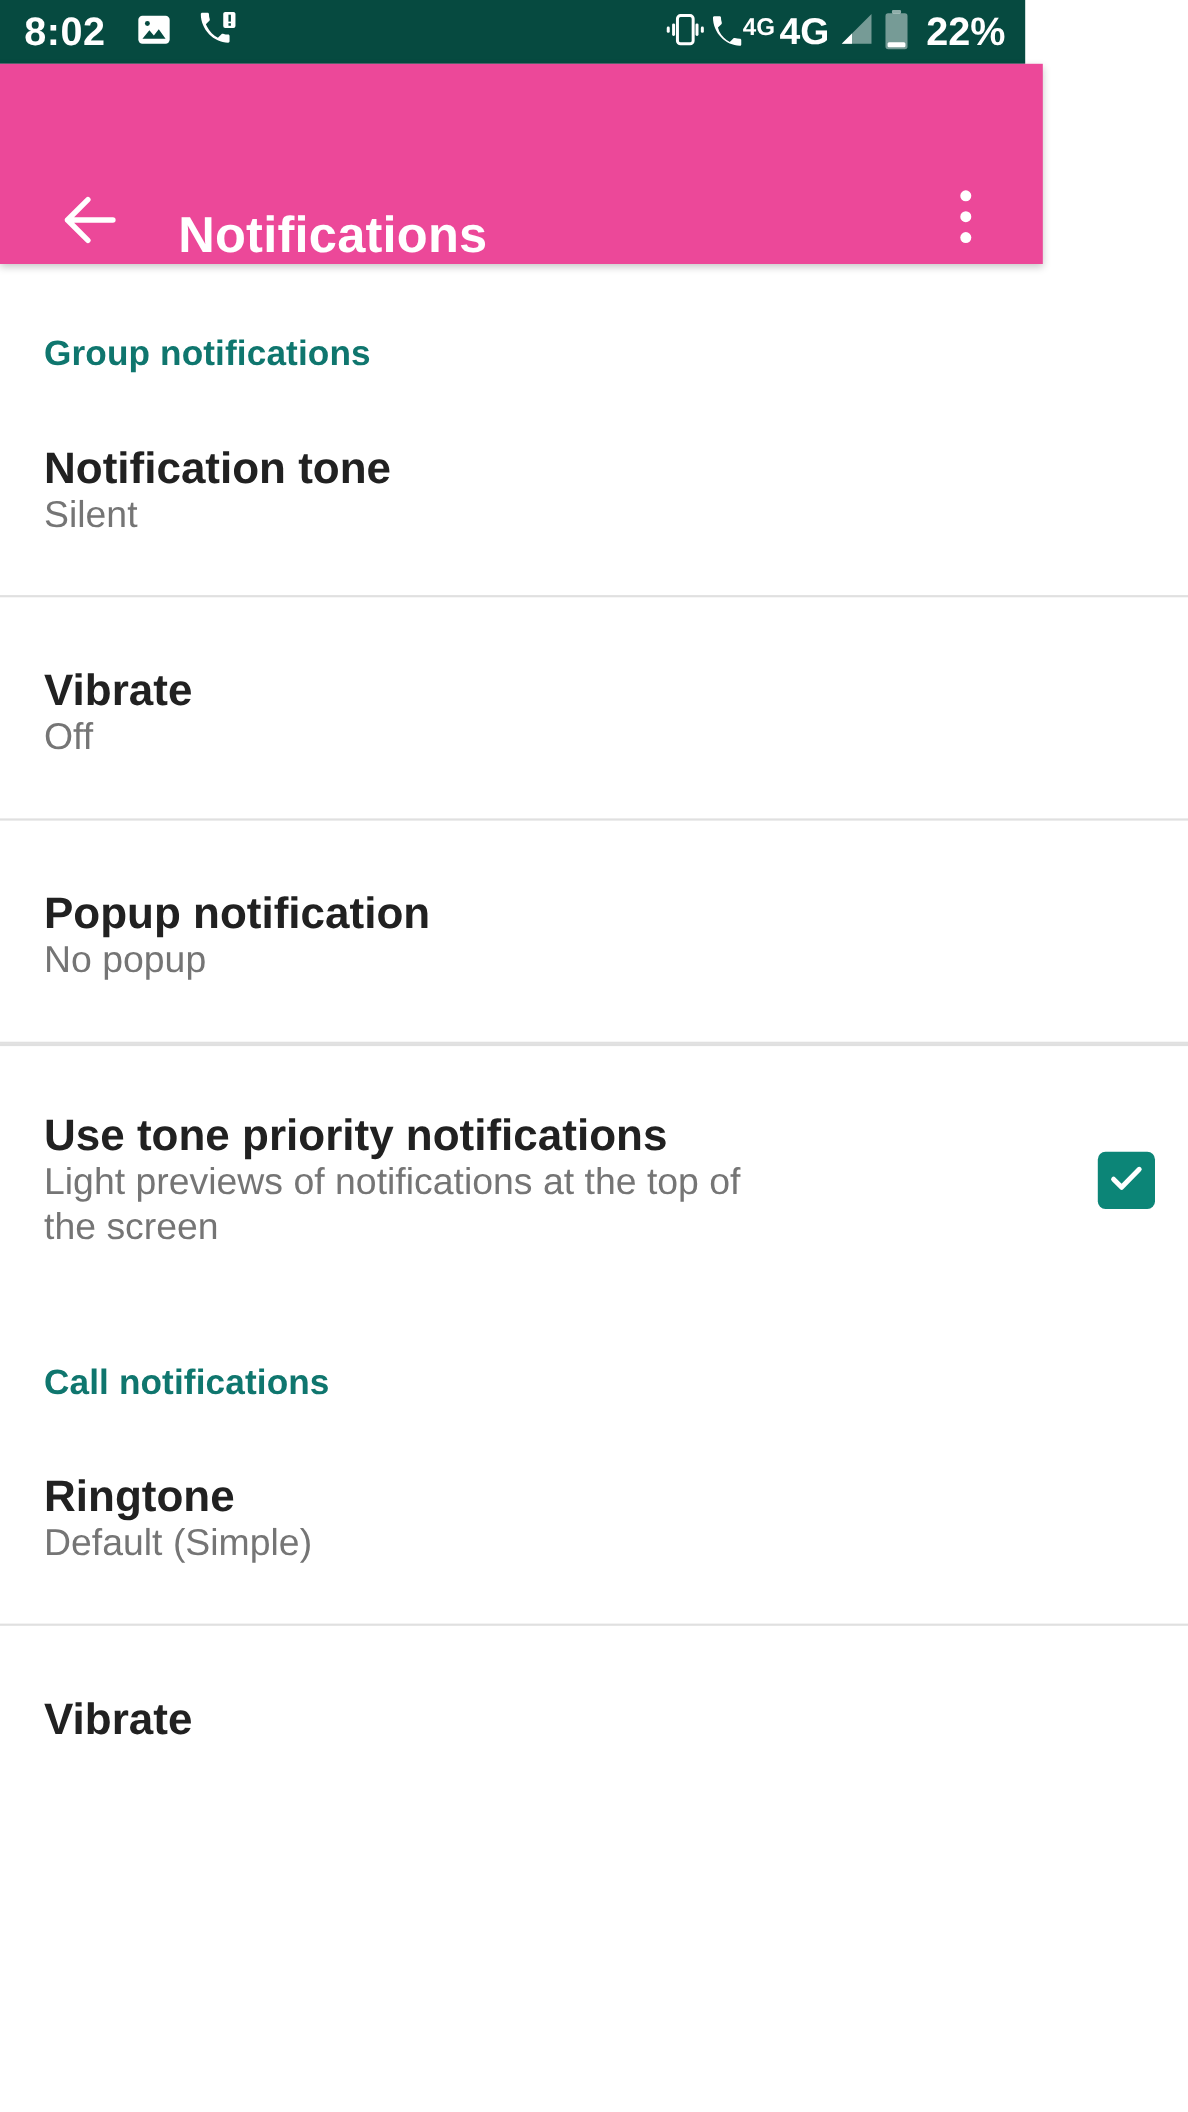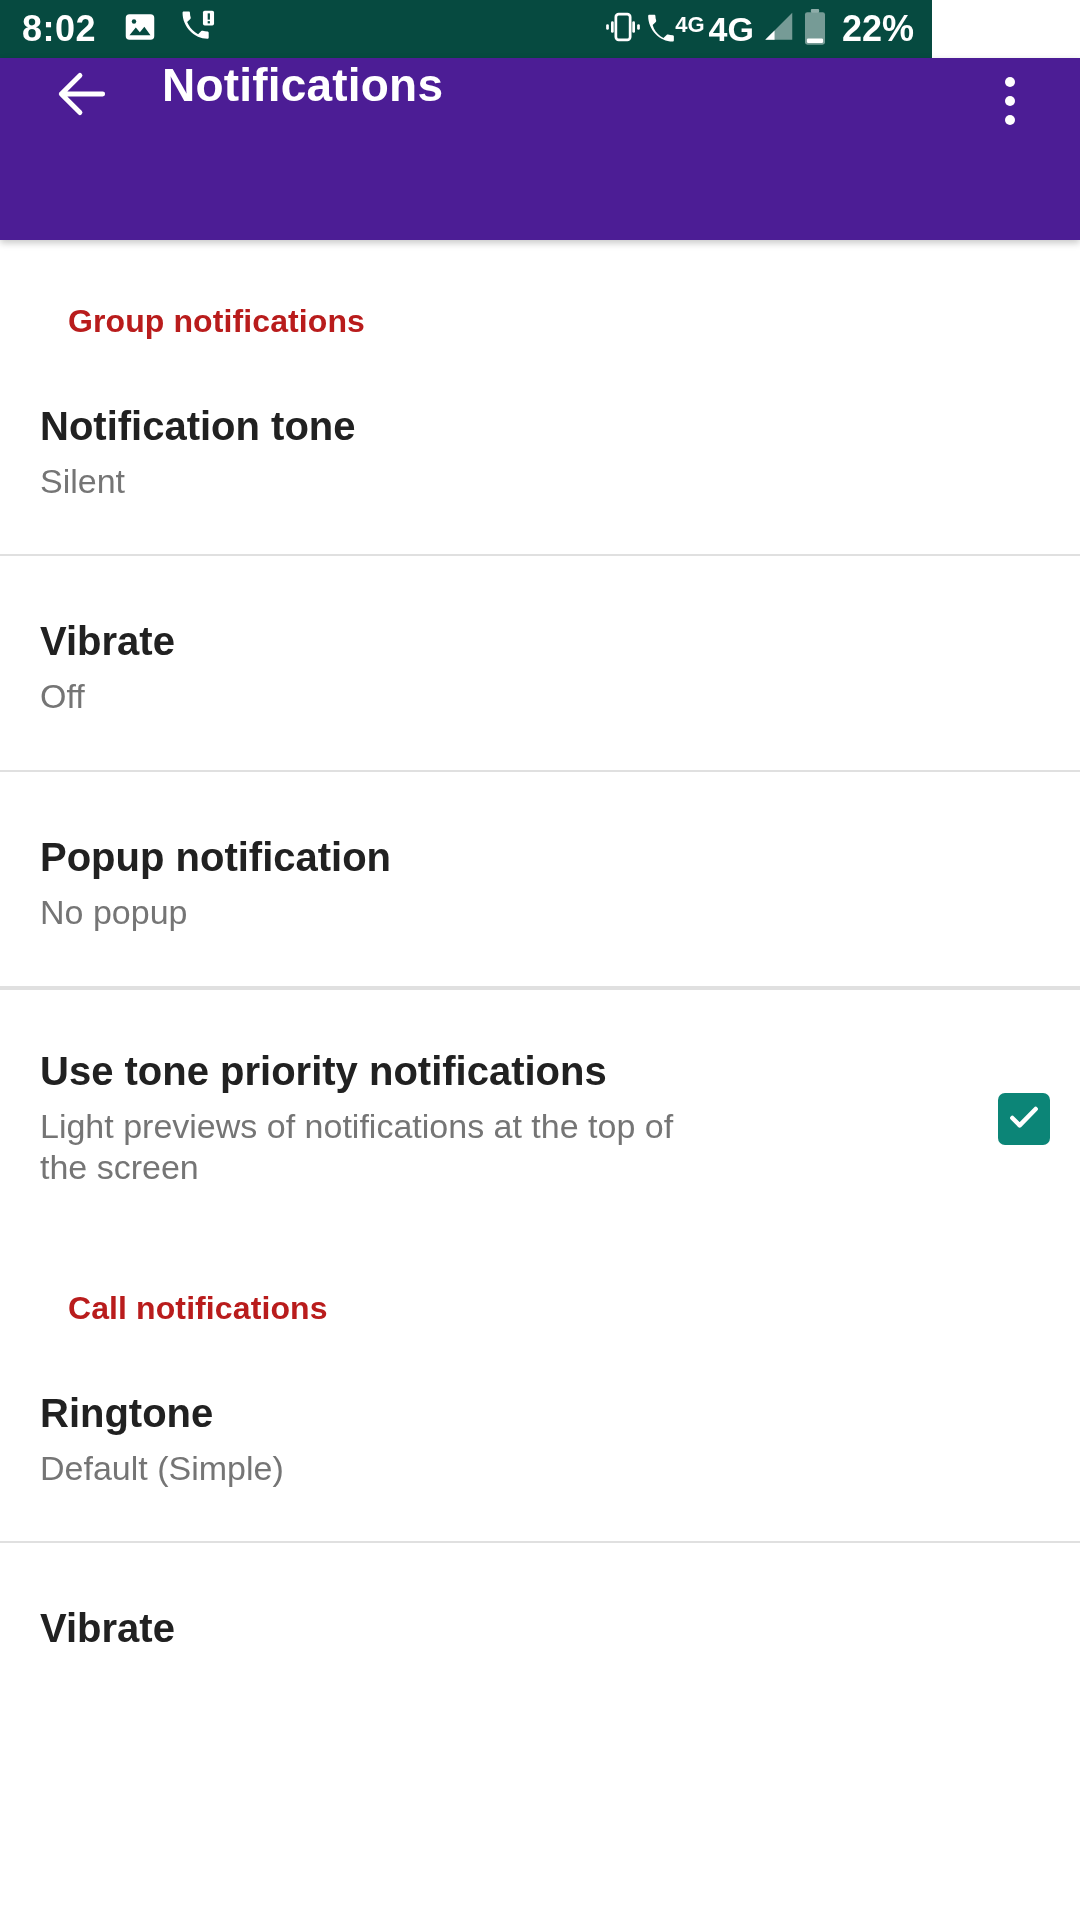--- a/index.html
+++ b/index.html
@@ -21,53 +21,53 @@
   }
   .sb-clock { font-size:36px; font-weight:bold; letter-spacing:0.5px; line-height:1; }
   .sb-left-icons { display:flex; align-items:center; gap:22px; margin-left:26px; }
   .sb-spacer { flex:1 1 auto; }
   .sb-right-icons { display:flex; align-items:center; gap:4px; }
   .sb-batt-text { font-size:36px; font-weight:bold; margin-left:10px; line-height:1; }
   .ico { display:block; }
 
   
   .appbar {
-    position:absolute; top:58px; left:0; width:1080px; height:182px;
-    background:#4c1d95;
-    display:flex; align-items:flex-start;
+    position:absolute; top:58px; left:0; width:948px; height:182px;
+    background:#ec4899;
+    display:flex; align-items:flex-end;
     padding:0 34px 0 44px;
     box-shadow:0 3px 7px rgba(0,0,0,0.22);
     z-index:5;
   }
   .back-btn { width:76px; height:76px; display:flex; align-items:center; justify-content:center; cursor:pointer; }
   .appbar-title {
     color:#ffffff; font-size:46px; font-weight:bold;
     margin-left:42px; letter-spacing:0.2px; white-space:nowrap;
   }
   .appbar-spacer { flex:1 1 auto; }
   .overflow-btn {
     width:72px; height:86px; display:flex; flex-direction:column;
     align-items:center; justify-content:center; gap:9px; cursor:pointer;
   }
   .dot { width:10px; height:10px; border-radius:50%; background:#ffffff; }
 
   
   .content { position:absolute; top:240px; left:0; width:1080px; height:1680px; background:#ffffff; }
 
   .section-header {
-    color:#b91c1c; font-size:32px; font-weight:bold;
-    padding-left:40px; letter-spacing:0.1px;margin-left:28px;
+    color:#0f766e; font-size:32px; font-weight:bold;
+    padding-left:40px; letter-spacing:0.1px;
   }
   .row {
     position:relative; padding-left:40px; padding-right:40px;
   }
   .row-main { display:flex; align-items:center; }
   .row-text { flex:1 1 auto; min-width:0; }
   .row-title { color:#212121; font-size:40px; line-height:1.08; font-weight:bold; }
-  .row-sub { color:#757575; font-size:34px; line-height:1.2; margin-top:13px; }
+  .row-sub { color:#757575; font-size:34px; line-height:1.2; }
   .divider { width:100%; height:2px; background:#e0e0e0; }
 
   .checkbox {
     flex:0 0 auto; width:52px; height:52px; border-radius:7px;
     background:#0c8577; margin-left:48px; margin-right:30px;
     display:flex; align-items:center; justify-content:center; cursor:pointer;
   }
 </style>
 </head>
 <body>

